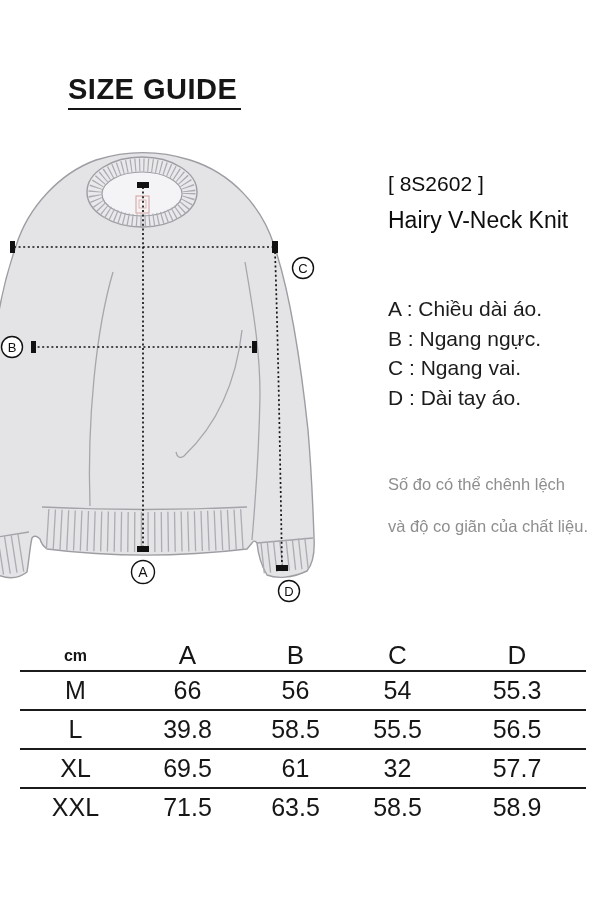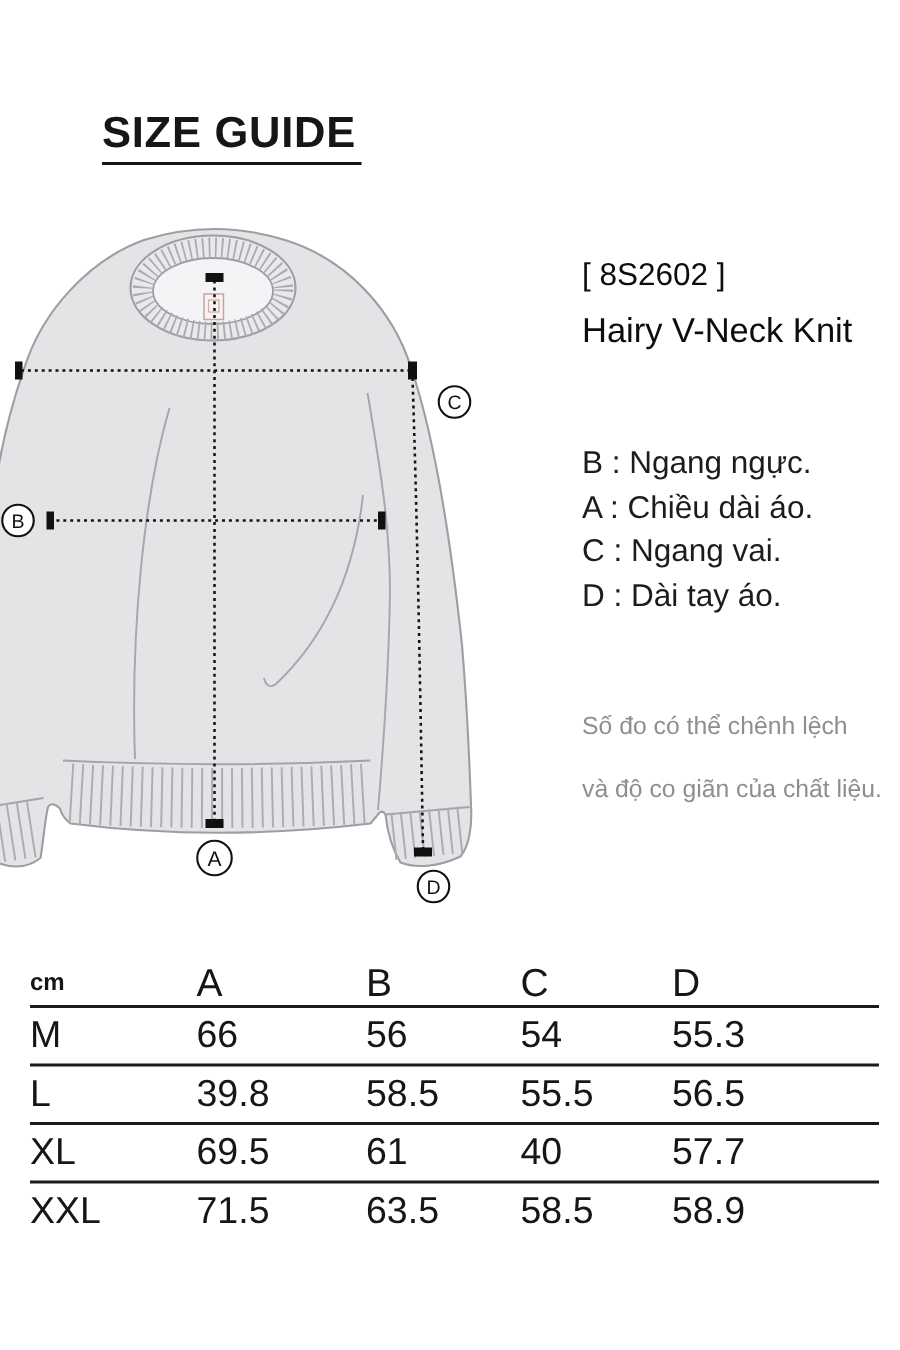--- a/index.html
+++ b/index.html
@@ -30,21 +30,21 @@
   
   .size-table{left:20px;top:640px;width:566px;}
   .trow{
     display:grid;
     grid-template-columns:111px 113px 103px 101px 138px;
     align-items:center;
   }
   .trow.thead{height:30px;border-bottom:2px solid #1b1b1b;}
   .trow.tbody{height:37px;border-bottom:2px solid #1b1b1b;}
   .trow.tbody.last{border-bottom:none;}
-  .tcell{font-size:25px;color:#161616;}
+  .tcell{text-align:center;font-size:25px;color:#161616;}
   .tcell.th{font-size:26px;}
   .tcell.unit{font-size:16px;font-weight:bold;}
 
   svg text{font-family:"Liberation Sans","DejaVu Sans",sans-serif;}
 </style>
 </head>
 <body>
 
 <div class="abs page-title">SIZE GUIDE</div>
 
@@ -123,22 +123,22 @@
     <text x="303" y="268" dy="0.36em" text-anchor="middle" font-size="13" fill="#111111">C</text>
     <circle cx="289" cy="591" r="10.5" fill="#ffffff" stroke="#111111" stroke-width="1.4"></circle>
     <text x="289" y="591" dy="0.36em" text-anchor="middle" font-size="13" fill="#111111">D</text>
   </g>
 </svg>
 
 <div class="abs product-code">[ 8S2602 ]</div>
 <div class="abs product-name">Hairy V-Neck Knit</div>
 
 <div class="abs measure-list">
+  <div>A : Chiều dài áo.</div>
   <div>B : Ngang ngực.</div>
-  <div>A : Chiều dài áo.</div>
   <div>C : Ngang vai.</div>
   <div>D : Dài tay áo.</div>
 </div>
 
 <div class="abs note">
   <div>Số đo có thể chênh lệch</div>
   <div>và độ co giãn của chất liệu.</div>
 </div>
 
 <div class="abs size-table">
@@ -160,21 +160,21 @@
     <div class="tcell">L</div>
     <div class="tcell">39.8</div>
     <div class="tcell">58.5</div>
     <div class="tcell">55.5</div>
     <div class="tcell">56.5</div>
   </div>
   <div class="trow tbody">
     <div class="tcell">XL</div>
     <div class="tcell">69.5</div>
     <div class="tcell">61</div>
-    <div class="tcell">40</div>
+    <div class="tcell">32</div>
     <div class="tcell">57.7</div>
   </div>
   <div class="trow tbody last">
     <div class="tcell">XXL</div>
     <div class="tcell">71.5</div>
     <div class="tcell">63.5</div>
     <div class="tcell">58.5</div>
     <div class="tcell">58.9</div>
   </div>
 </div>

